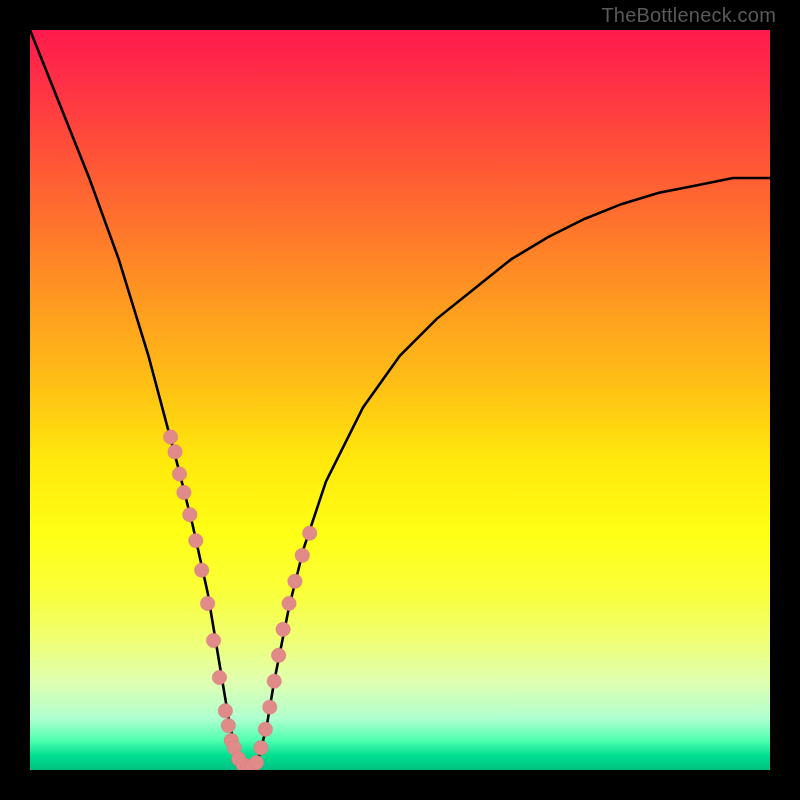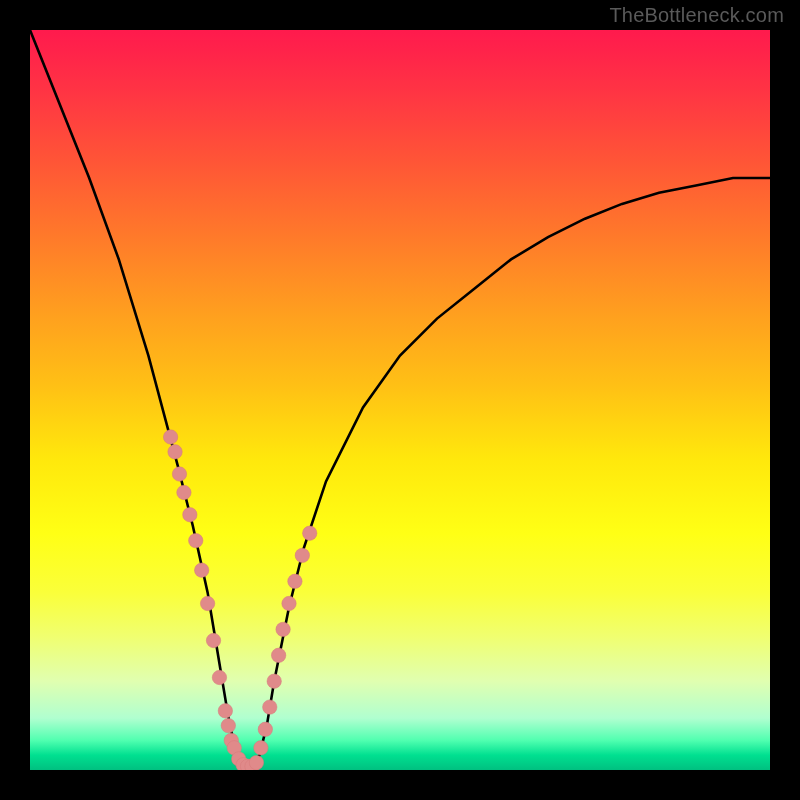--- a/index.html
+++ b/index.html
@@ -29,21 +29,21 @@
       #f0ff70 82%,
       #e0ffb0 88%,
       #b0ffd0 93%,
       #50ffb0 96%,
       #00e090 98%,
       #00c080 100%);
   }
   .watermark {
     position: absolute;
     top: 4px;
-    right: 16px;
+    right: 24px;
     font-family: Arial, Helvetica, sans-serif;
     font-size: 20px;
     font-weight: 500;
     color: #5a5a5a;
     letter-spacing: 0.2px;
   }
   .curve-svg {
     position: absolute;
     left: 0;
     top: 0;

